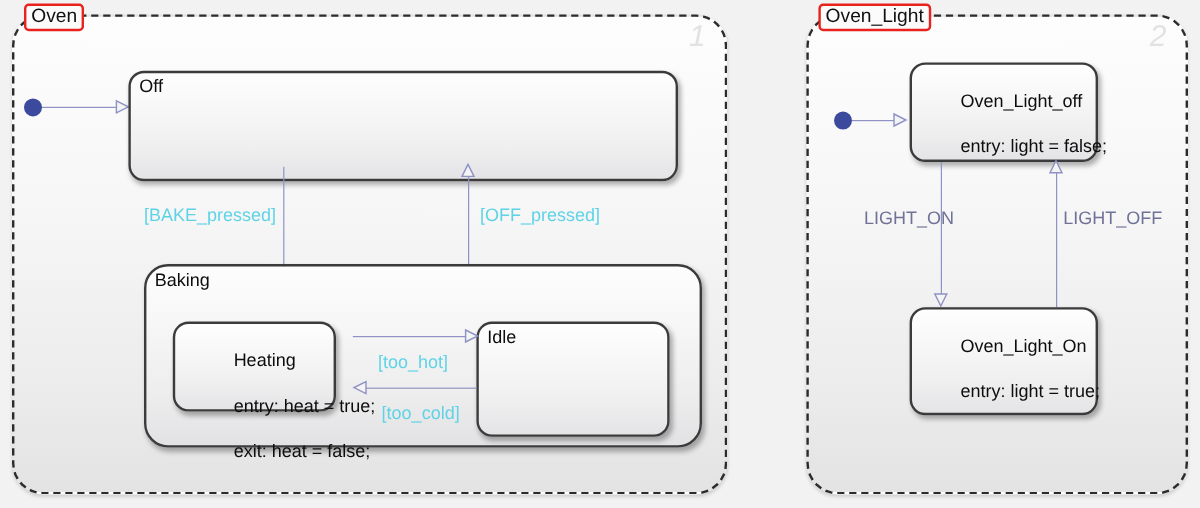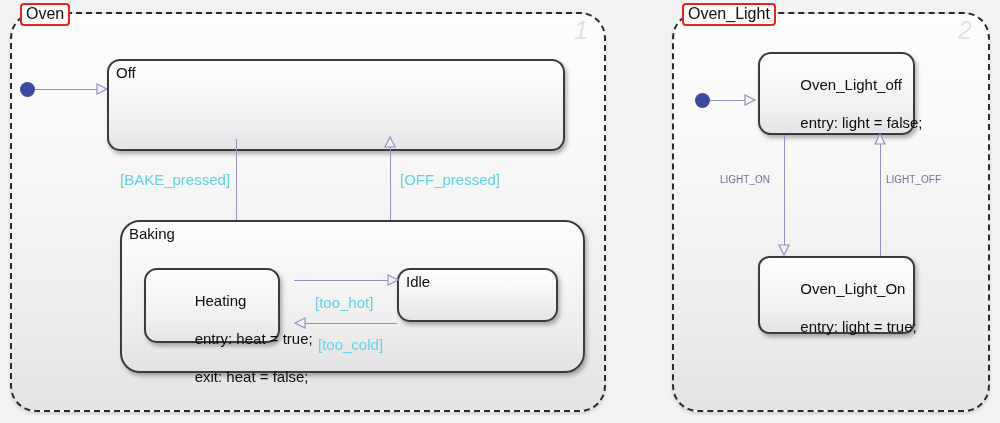--- a/index.html
+++ b/index.html
@@ -98,21 +98,21 @@
     overflow: visible;
   }
 
   
   .tlabel {
     position: absolute;
     font-size: 15px;
     white-space: nowrap;
   }
   .tlabel.cyan  { color: #5fd3e6; }
-  .tlabel.slate { color: #6f7298; font-size: 10px; }
+  .tlabel.slate { color: #6f7298; font-size: 15px; }
 </style>
 </head>
 <body>
 
 <div id="canvas">
 
   <div class="chart" style="left:10px; top:12px; width:596px; height:400px;">
 
     <span class="chart-number">1</span>
 
@@ -144,21 +144,21 @@
       <div class="state-text">Baking</div>
 
       <div class="state" style="left:22px; top:46px; width:136px; height:75px;">
         <div class="state-text">
           <span>Heating</span><br>
           <span>entry: heat = true;</span><br>
           <span>exit: heat = false;</span>
         </div>
       </div>
 
-      <div class="state" style="left:275px; top:46px; width:161px; height:54px;">
+      <div class="state" style="left:275px; top:46px; width:161px; height:96px;">
         <div class="state-text">Idle</div>
       </div>
 
       <div class="tline-h" style="left:172px; top:58px; width:96px;"></div>
       <svg class="arrow-head" width="12" height="12" viewBox="0 0 12 12" style="left:265px; top:52px;">
         <path d="M1,1 L11,6 L1,11 Z" fill="#f4f4f5" stroke="#8f93c4" stroke-width="1.2"></path>
       </svg>
       <div class="tlabel cyan" style="left:193px; top:72px;">[too_hot]</div>
 
       <div class="tline-h" style="left:180px; top:101px; width:95px;"></div>
@@ -193,21 +193,21 @@
       <path d="M1,1 L11,1 L6,11 Z" fill="#f4f4f5" stroke="#8f93c4" stroke-width="1.2"></path>
     </svg>
     <div class="tlabel slate" style="left:46px; top:160px;">LIGHT_ON</div>
 
     <div class="tline-v" style="left:206px; top:128px; height:114px;"></div>
     <svg class="arrow-head" width="12" height="12" viewBox="0 0 12 12" style="left:200px; top:119px;">
       <path d="M6,1 L11,11 L1,11 Z" fill="#f4f4f5" stroke="#8f93c4" stroke-width="1.2"></path>
     </svg>
     <div class="tlabel slate" style="left:212px; top:160px;">LIGHT_OFF</div>
 
-    <div class="state" style="left:84px; top:242px; width:157px; height:78px;border-radius:11px;">
+    <div class="state" style="left:84px; top:242px; width:157px; height:90px;">
       <div class="state-text">
         <span>Oven_Light_On</span><br>
         <span>entry: light = true;</span>
       </div>
     </div>
   </div>
 
 </div>
 
 </body></html>

